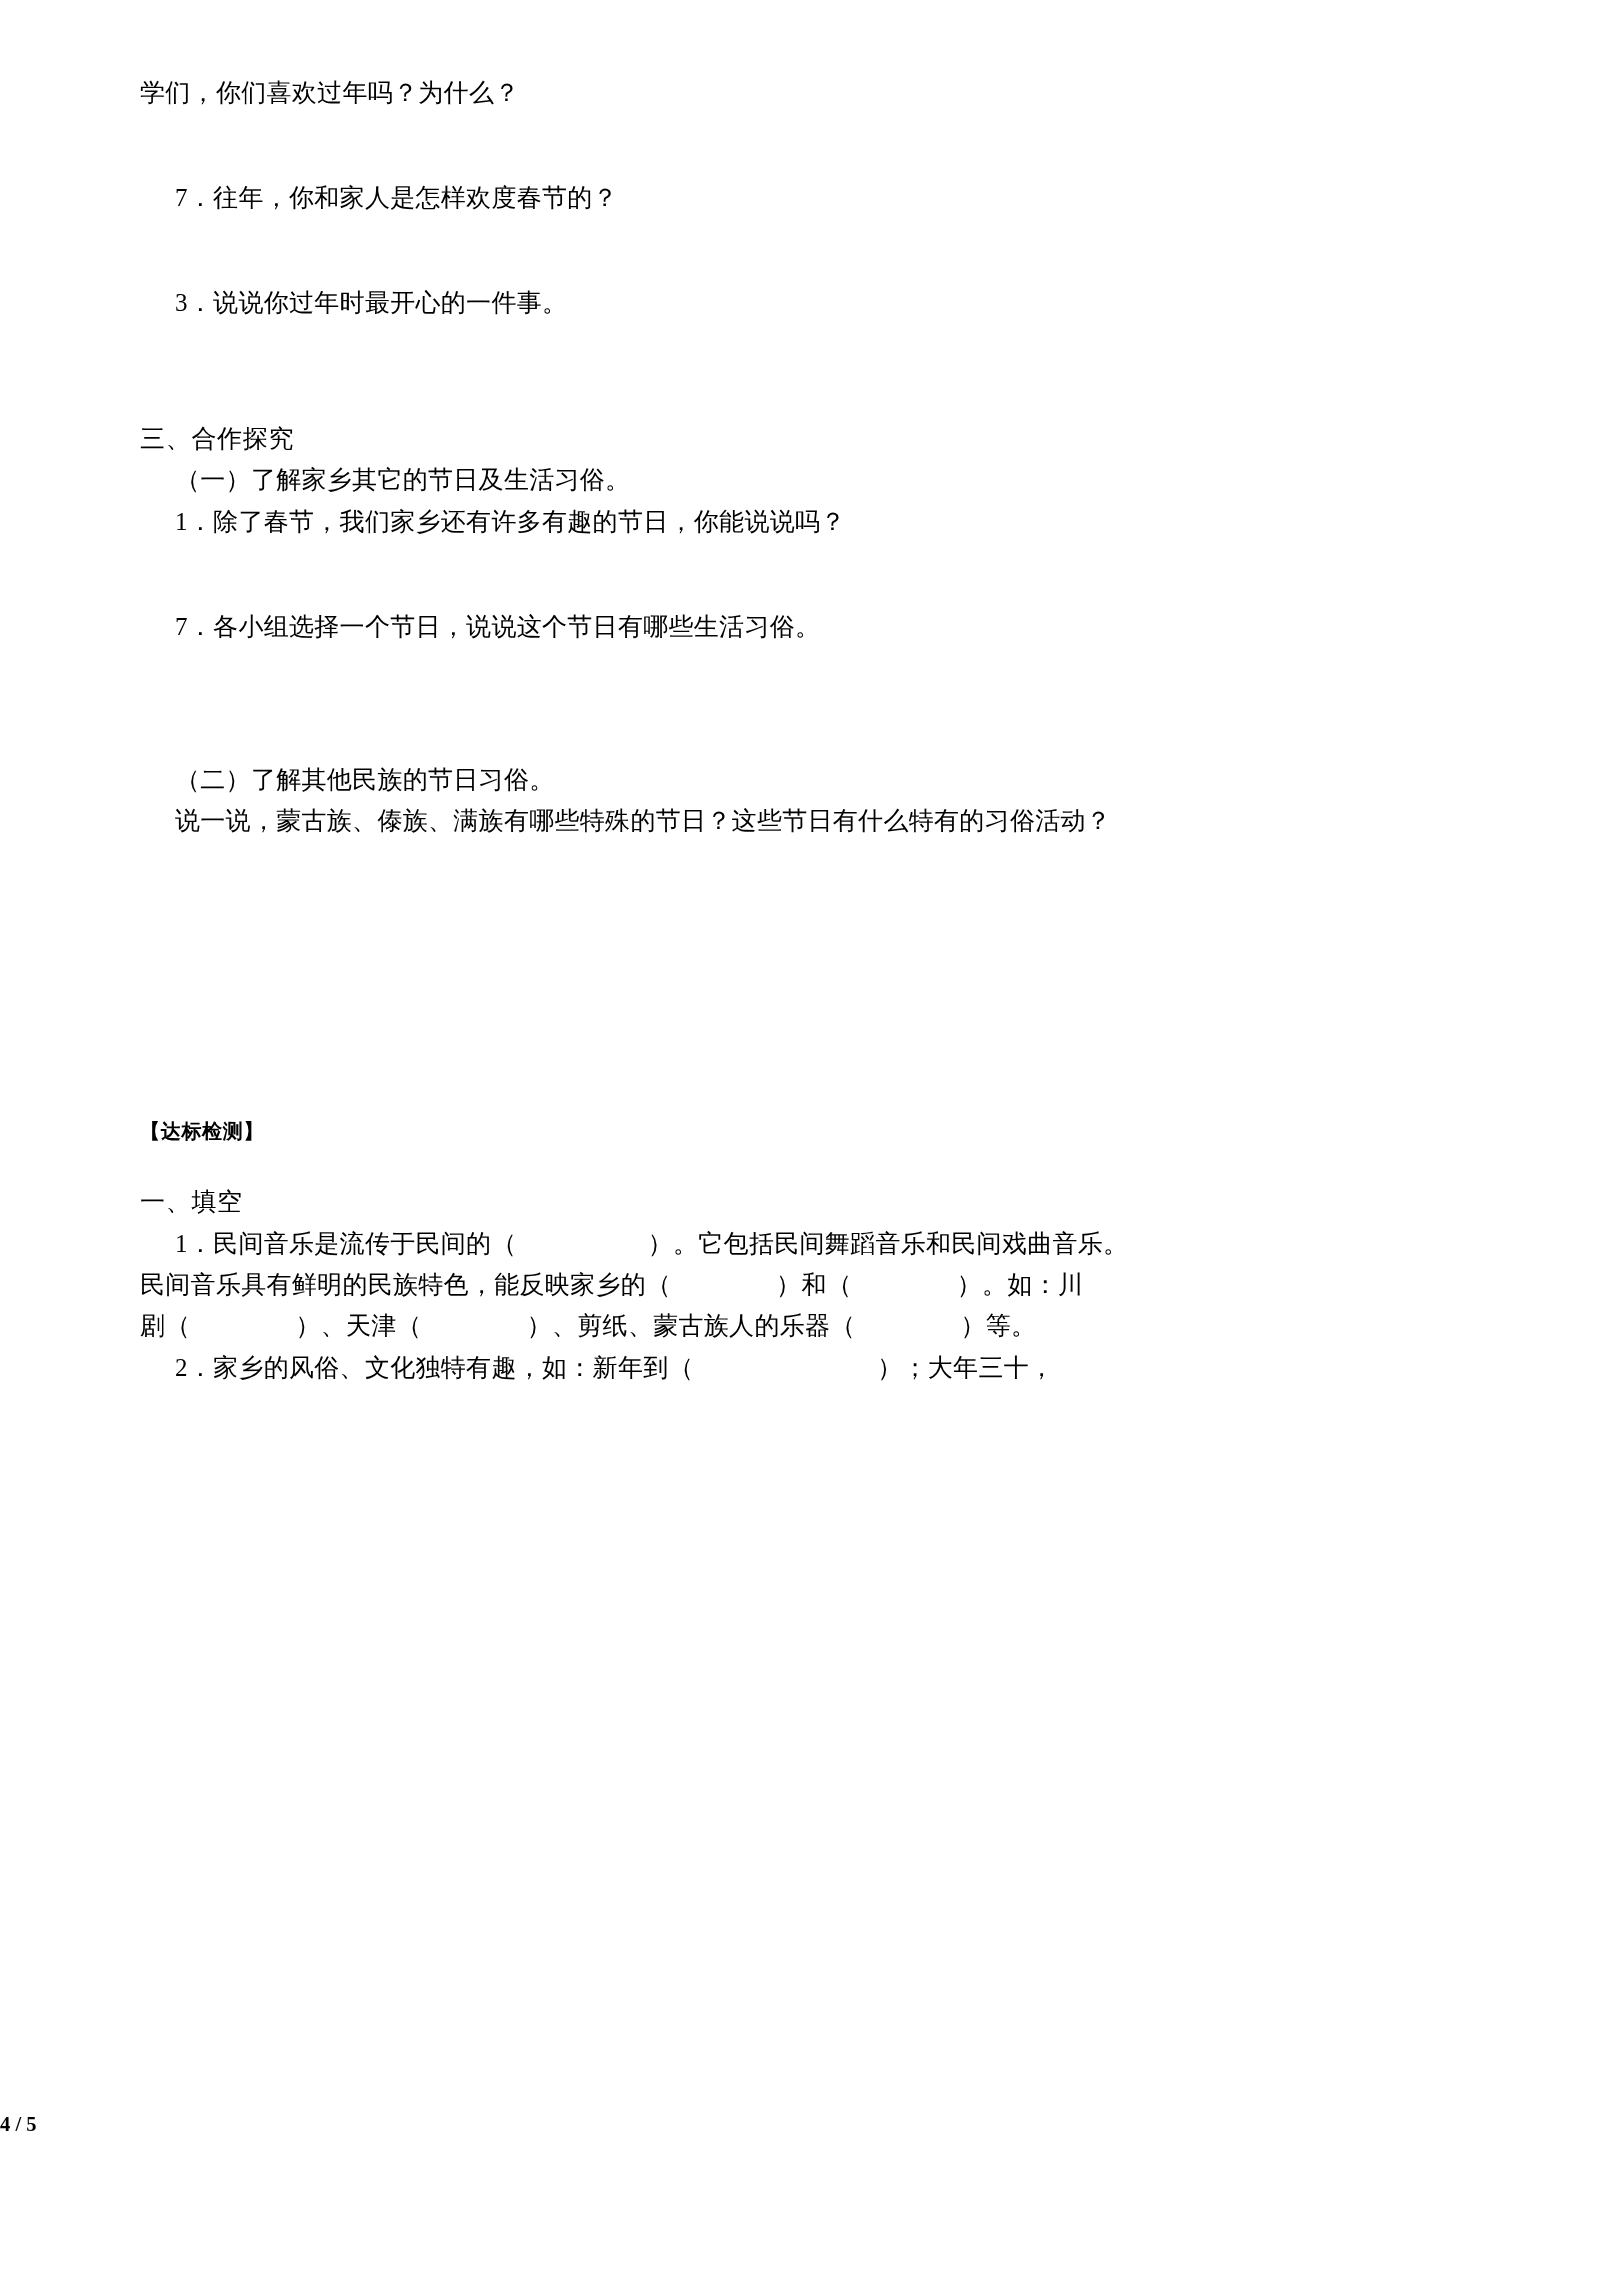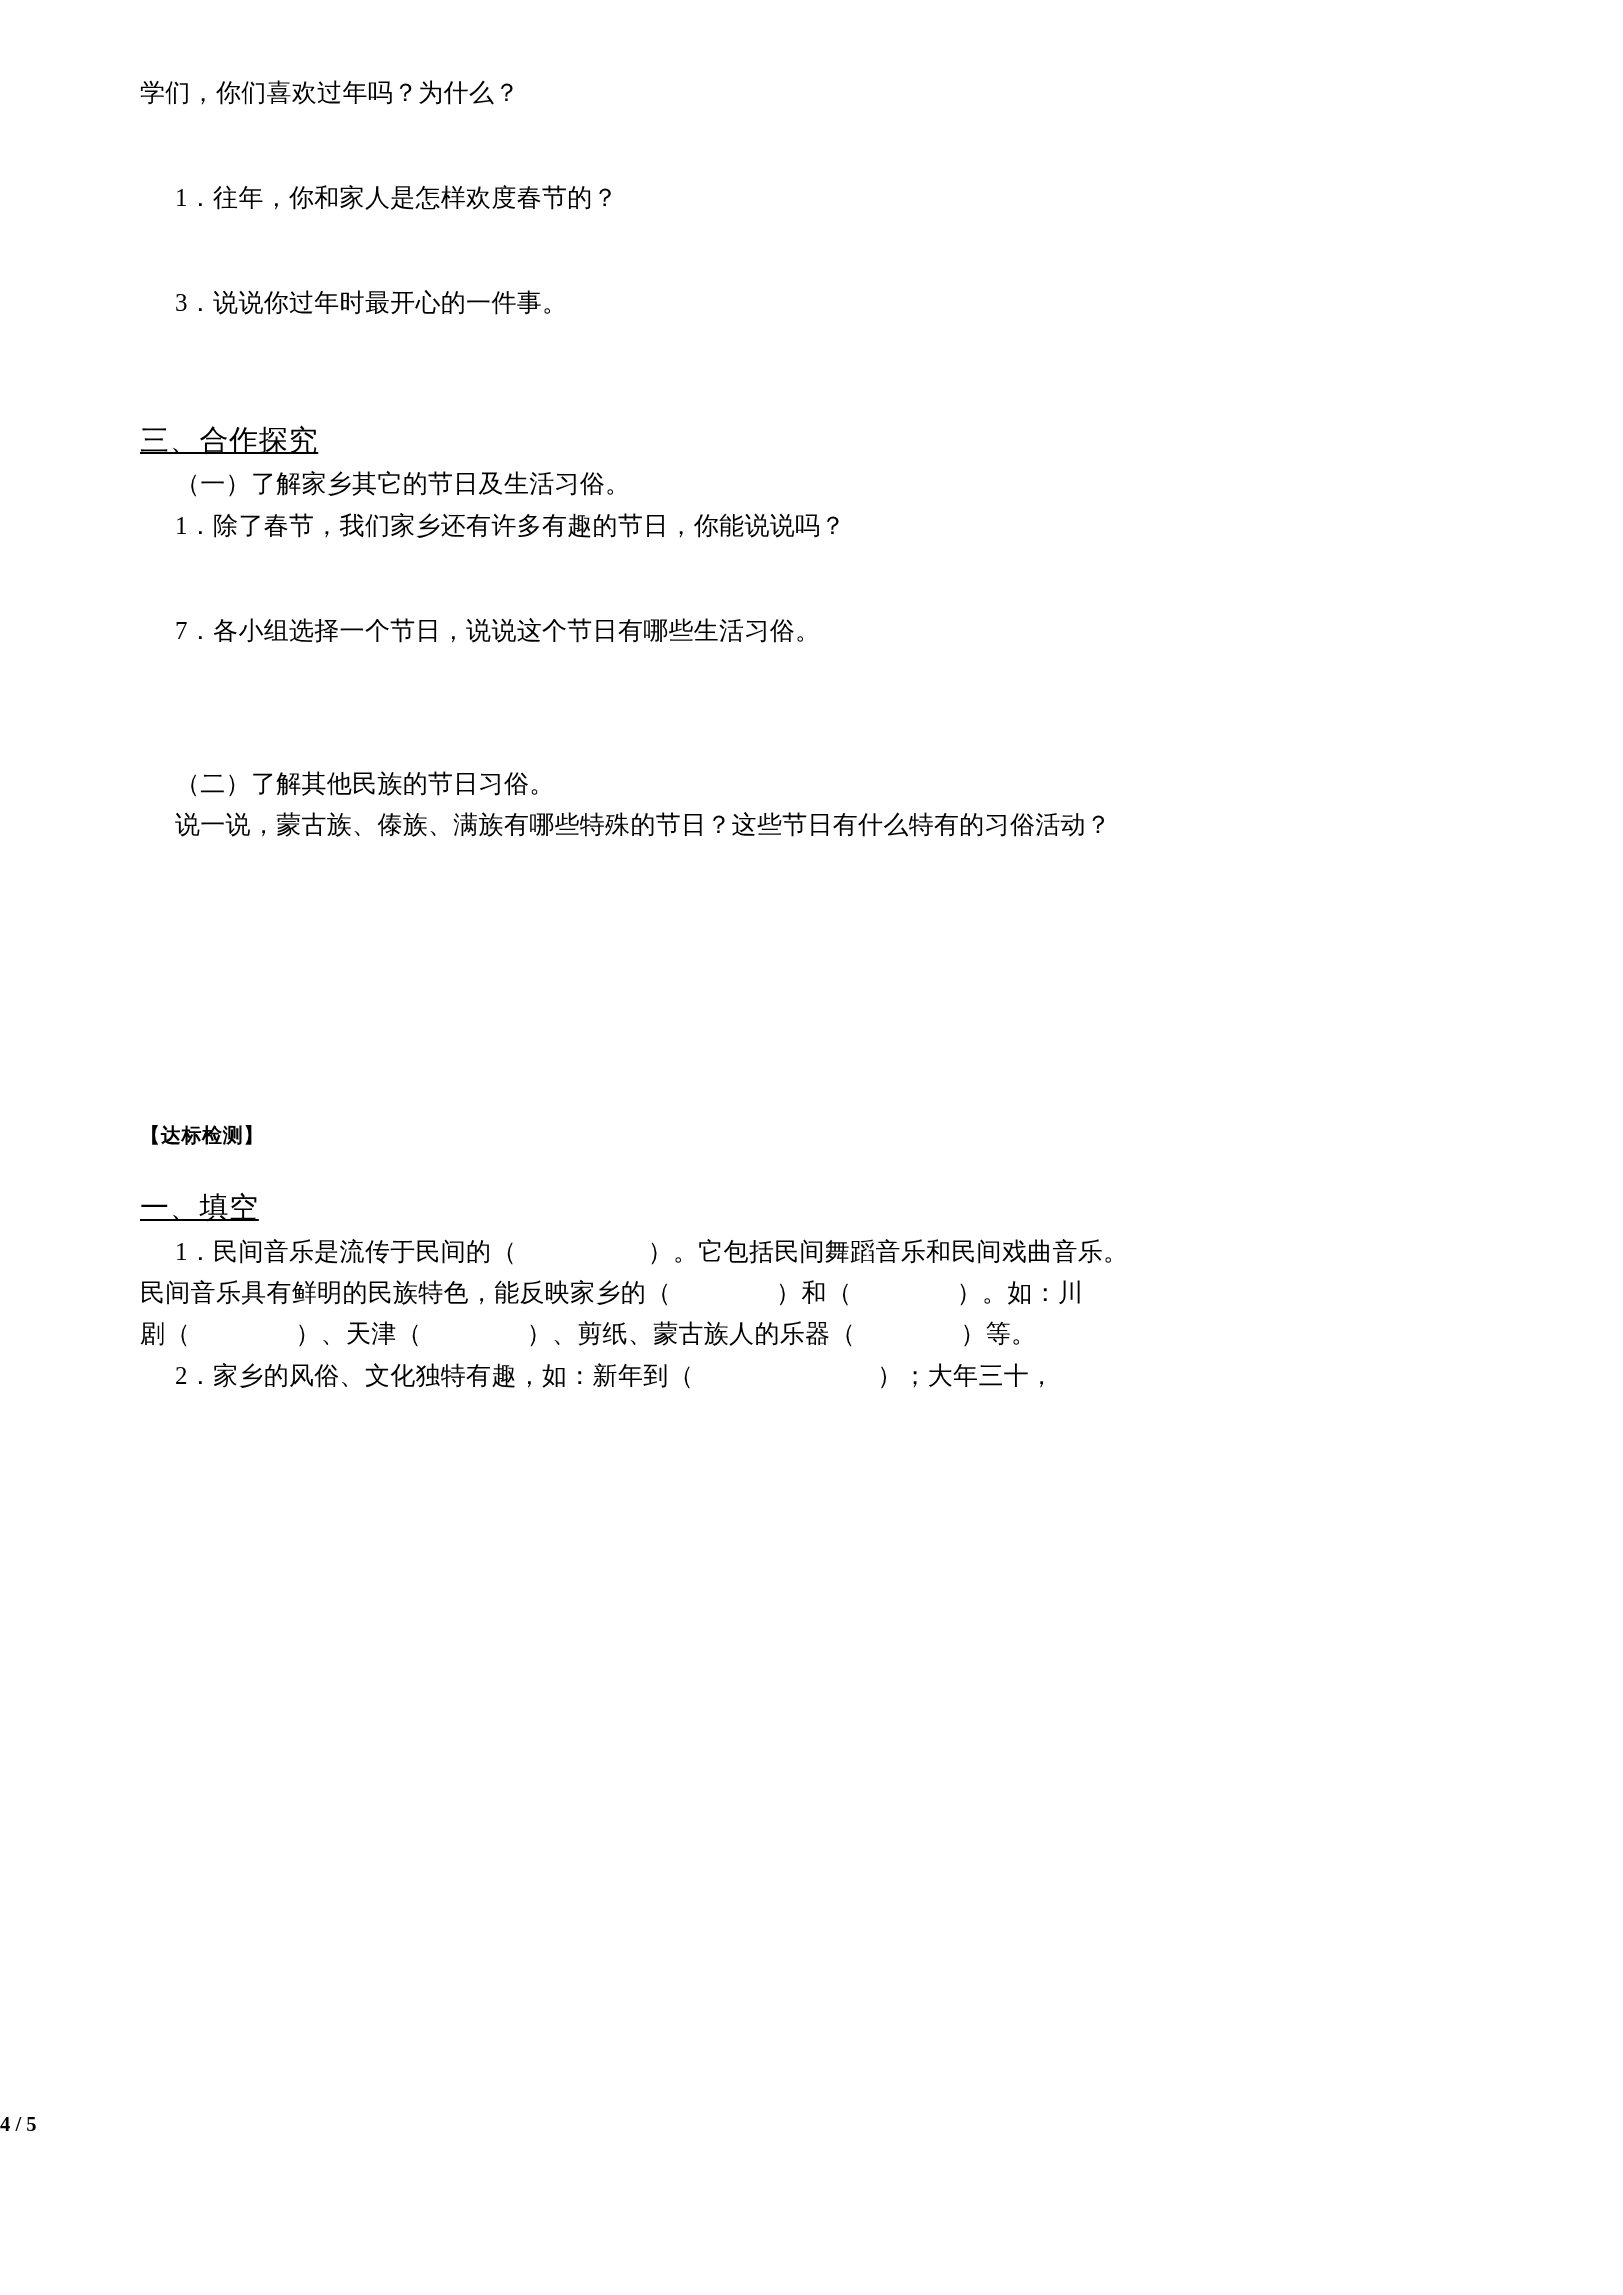--- a/index.html
+++ b/index.html
@@ -35,23 +35,22 @@
   }
   .indent1 { text-indent: 0; }
   .indent-small { padding-left: 35px; }
 
   .gap-xxl { height: 80px; }
   .gap-l { height: 48px; }
   .gap-m { height: 31px; }
   .gap-s { height: 16.4px; }
 
   .section-title {
-    font-size: 29px;
+    font-size: 25px;
     letter-spacing: 0.7px;
-    text-decoration: underline;
   }
   .heading-box {
     font-size: 20px;
     font-weight: bold;
     letter-spacing: 0.7px;
   }
   .footer {
     position: absolute;
     left: 0;
     right: 0;
@@ -66,21 +65,21 @@
 
 <div class="page">
   <div class="content">
 
     <div class="gap-xxl"></div>
 
     <div class="line indent1">学们，你们喜欢过年吗？为什么？</div>
 
     <div class="gap-xxl"></div>
 
-    <div class="line indent-small">1．往年，你和家人是怎样欢度春节的？</div>
+    <div class="line indent-small">7．往年，你和家人是怎样欢度春节的？</div>
 
     <div class="gap-xxl"></div>
 
     <div class="line indent-small">3．说说你过年时最开心的一件事。</div>
 
     <div class="gap-xxl"></div>
     <div class="gap-m"></div>
 
     <div class="line section-title">三、合作探究</div>
 

